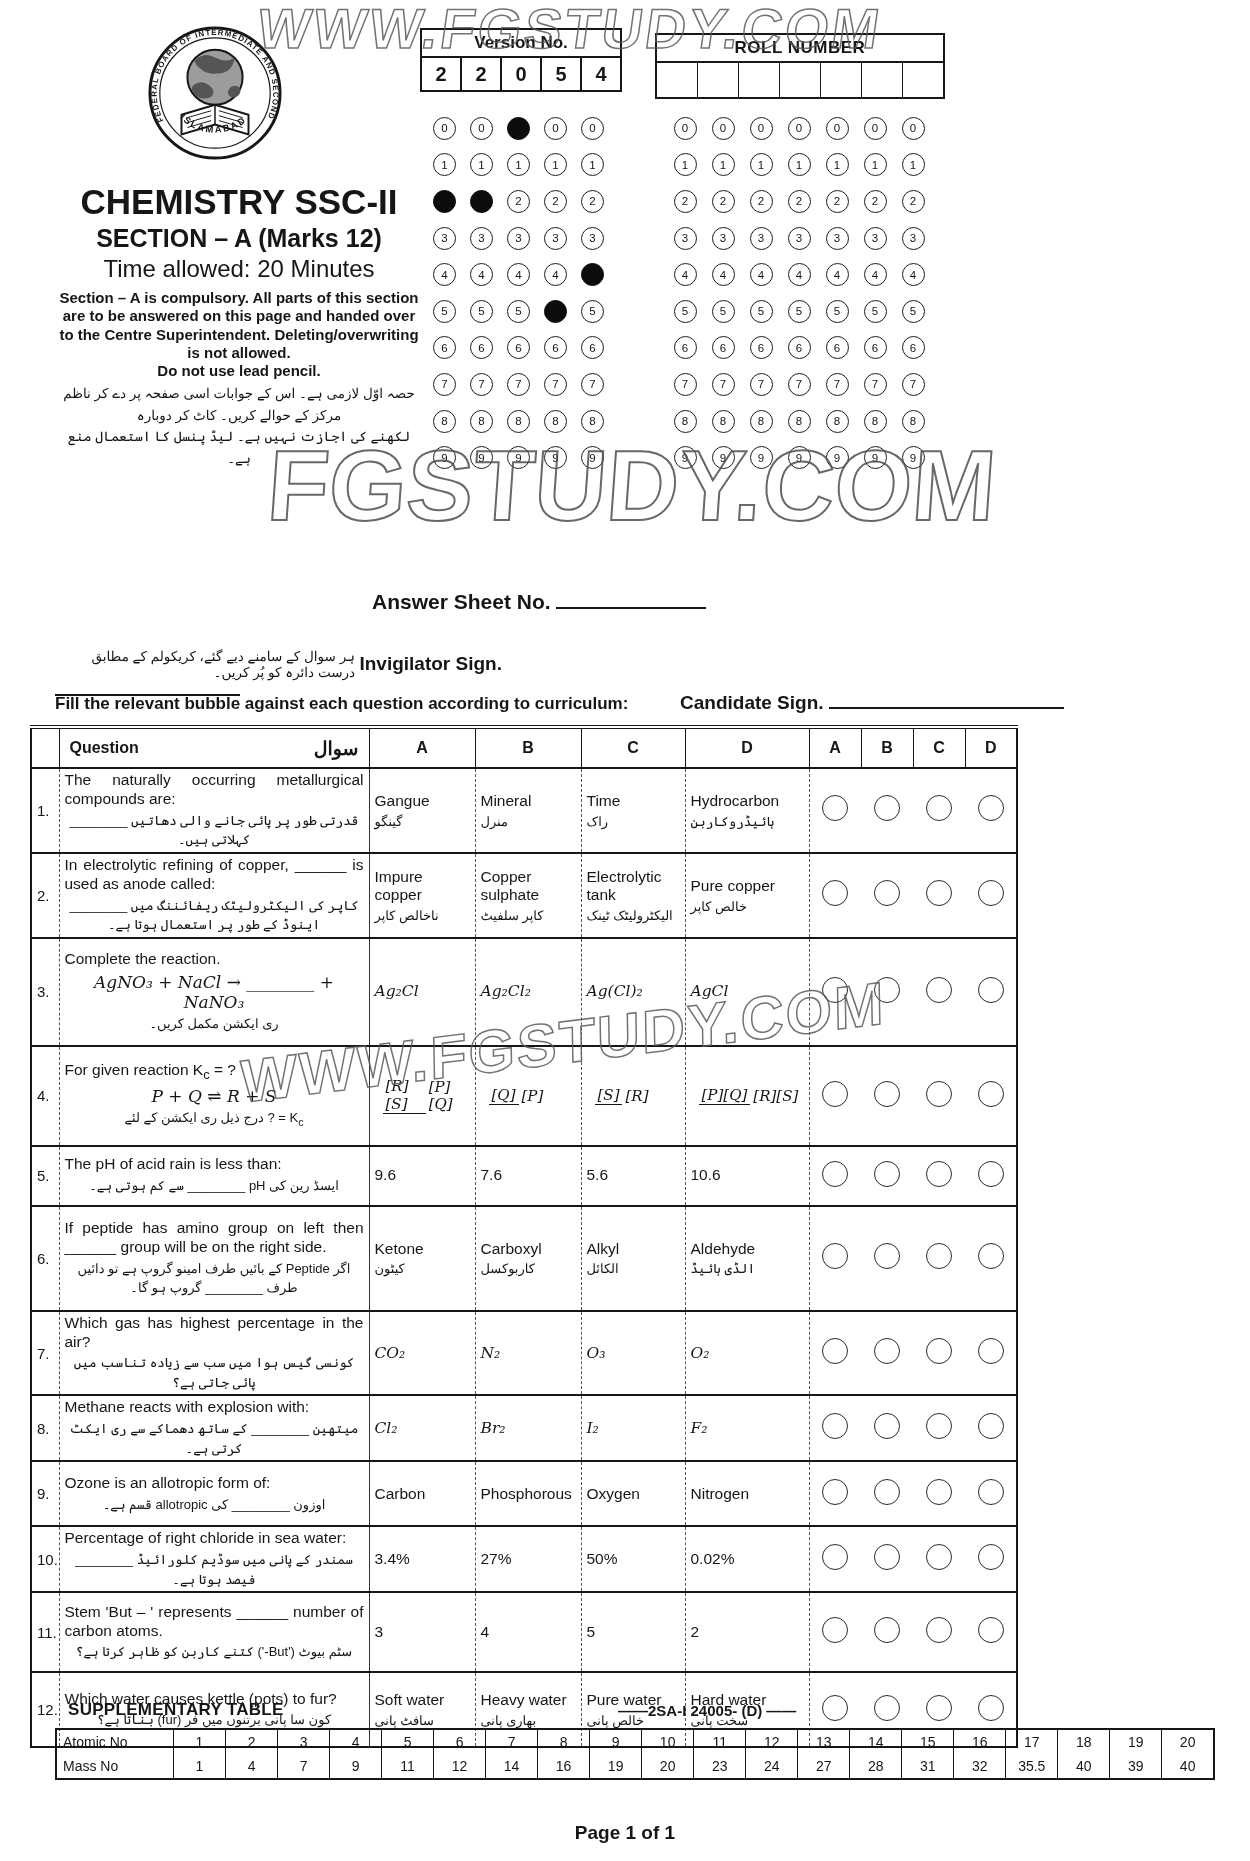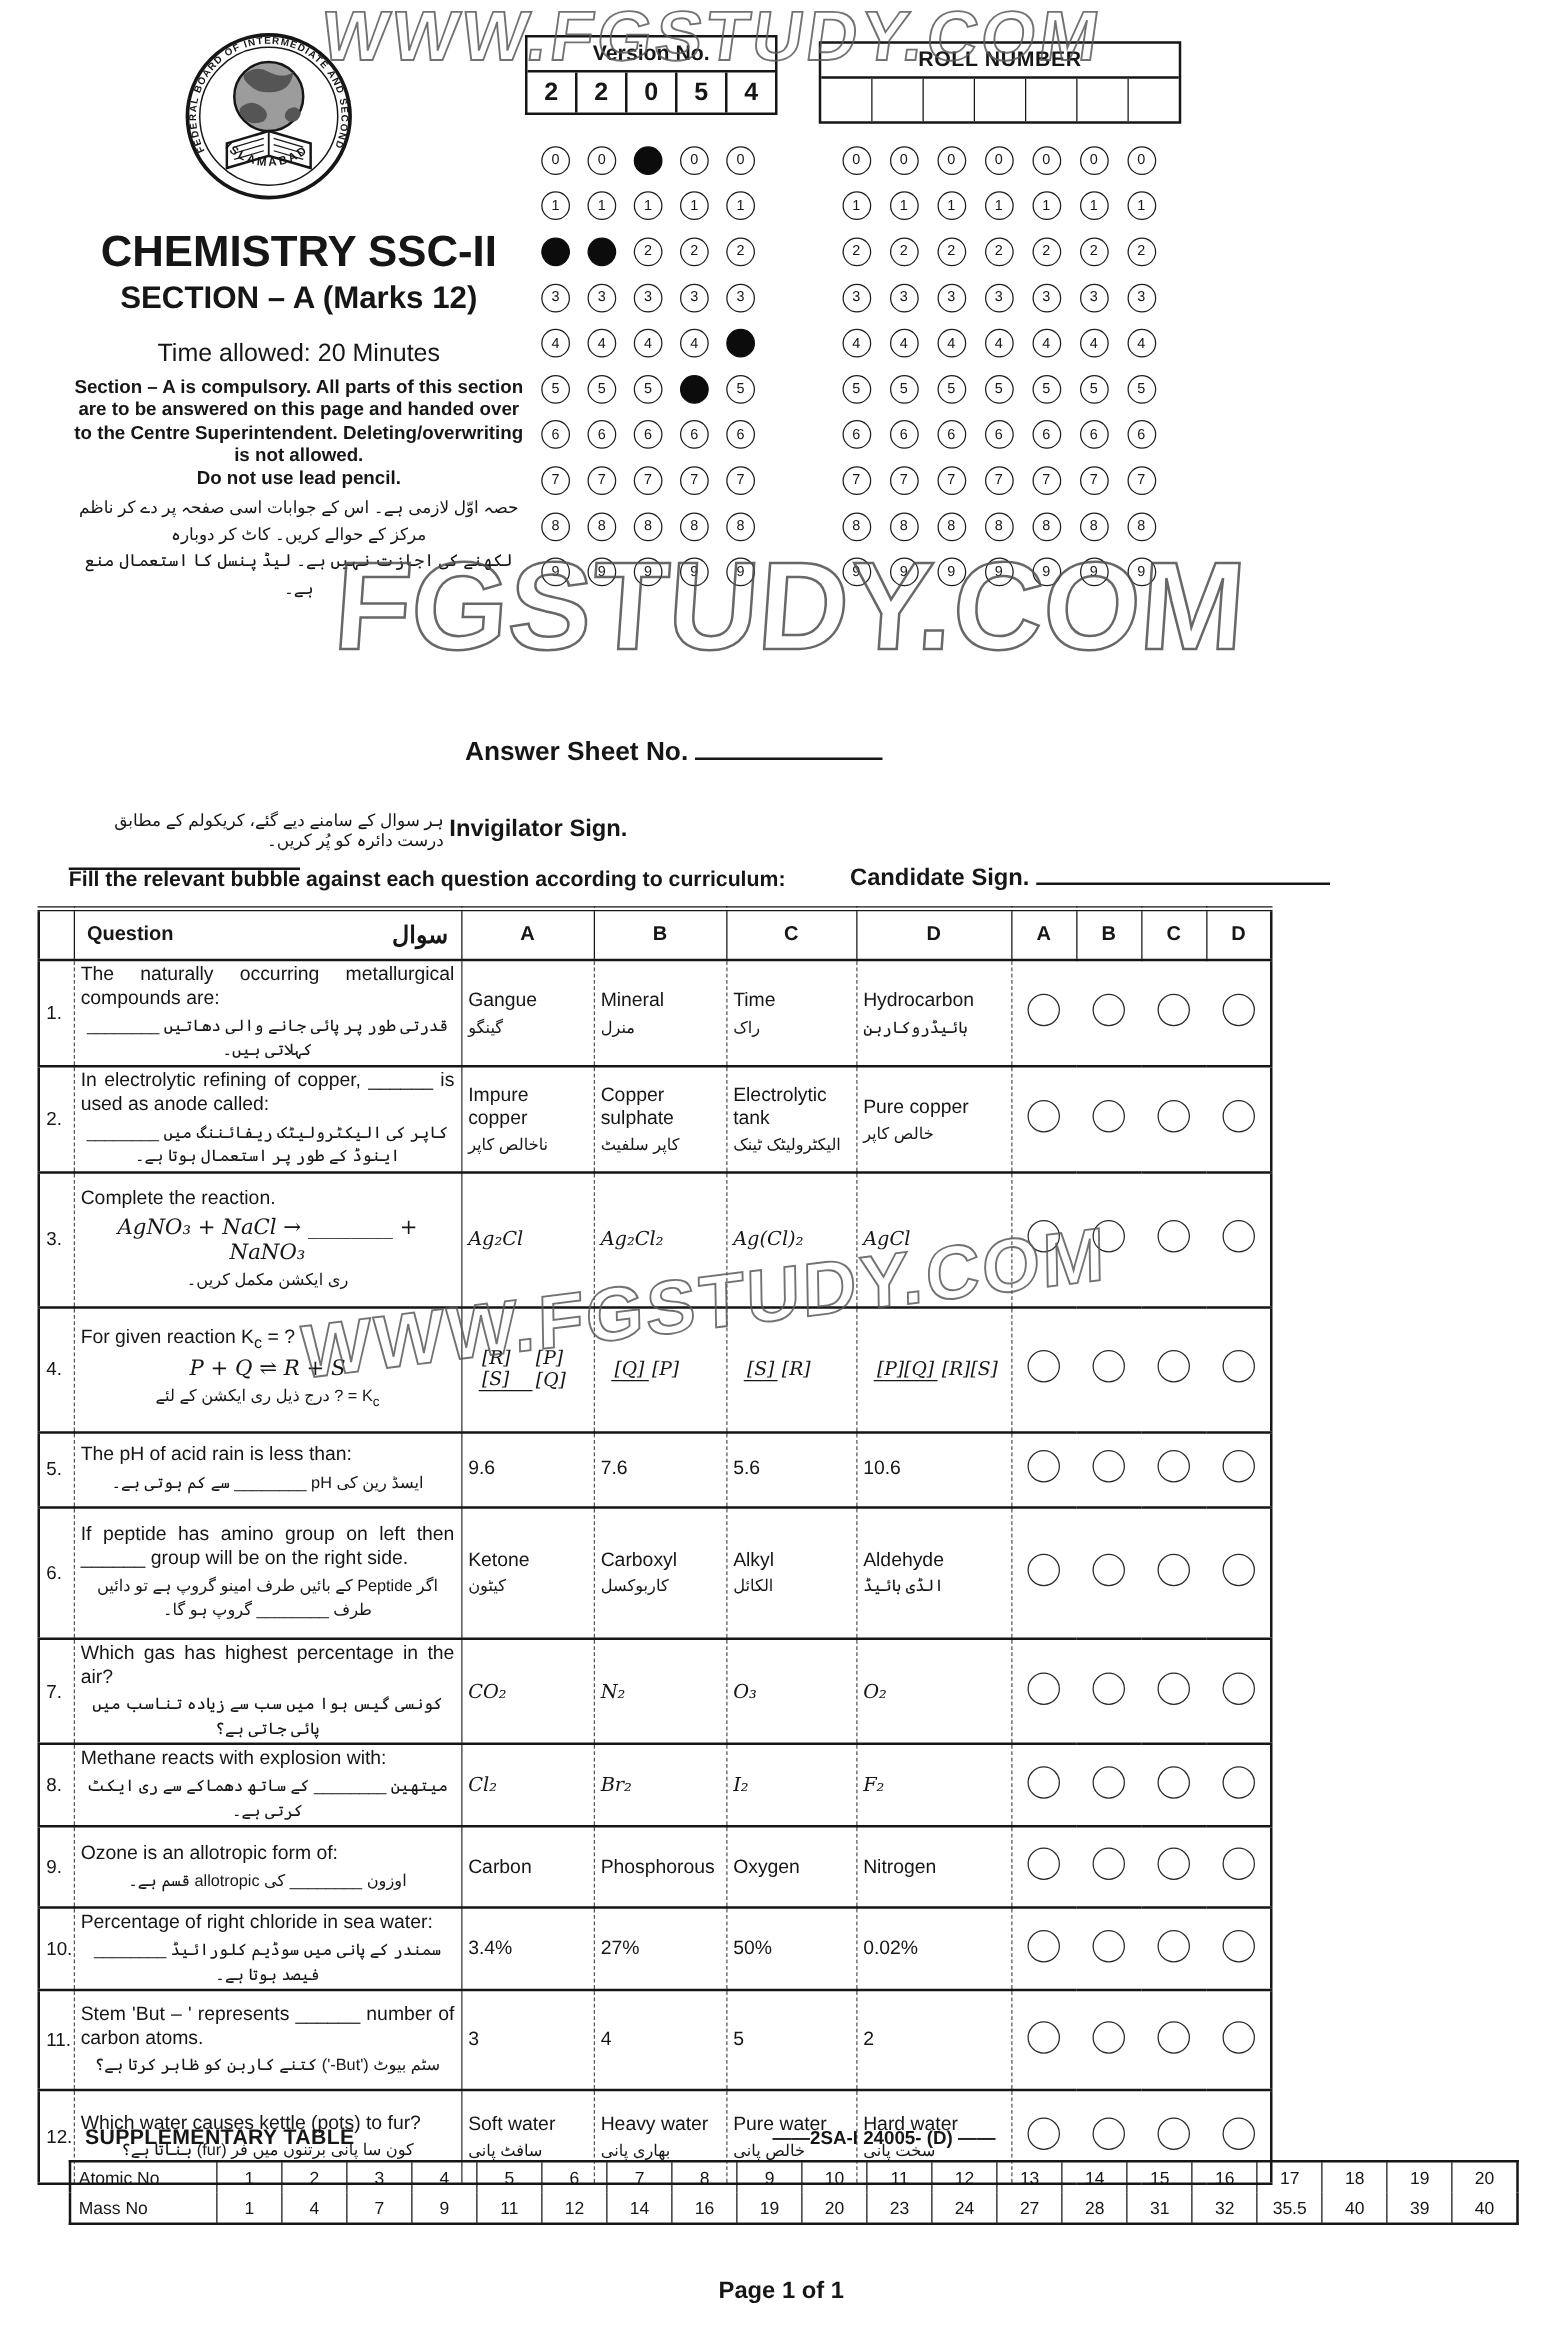--- a/index.html
+++ b/index.html
@@ -32,21 +32,21 @@
   .vgrid{left:426px; top:110px; grid-template-columns:repeat(5,37px); grid-auto-rows:36.6px;}
   .rgrid{left:666px; top:110px; grid-template-columns:repeat(7,38px); grid-auto-rows:36.6px;}
   .bub{width:21px;height:21px; border:1.7px solid #1d1d1d; border-radius:50%;
        display:flex;align-items:center;justify-content:center; font-size:11.5px; justify-self:center; align-self:center;
        background:#fff;}
   .bub.filled{background:#0c0c0c; border-color:#0c0c0c; color:transparent;}
   
   .hblock{position:absolute; left:58px; top:182px; width:362px; text-align:center;}
   .htitle{font-size:35px; font-weight:bold; letter-spacing:0px; white-space:nowrap;}
   .hsection{font-size:25px; font-weight:bold; margin-top:2px;}
-  .htime{font-size:20px; margin-top:19px;}
+  .htime{font-size:24px; margin-top:2px;}
   .hnote{font-size:15px; font-weight:bold; margin-top:6px; line-height:1.22;}
   .hpencil{font-size:15px; font-weight:bold; }
   .hurdu{font-size:13.5px; margin-top:4px; direction:rtl; line-height:1.6;}
   
   .ansline{position:absolute; left:372px; top:590px; font-size:21px; font-weight:bold; z-index:7;}
   .inv{position:absolute; left:55px; top:648px; width:620px; z-index:7;}
   .inv .u{direction:rtl; display:inline-block; width:300px; font-size:13.5px; vertical-align:middle;}
   .inv .l{font-size:19px; font-weight:bold; vertical-align:middle;}
   .fill{position:absolute; left:55px; top:694px; font-size:17px; font-weight:bold;}
   .cand{position:absolute; left:680px; top:692px; font-size:19px; font-weight:bold;}

